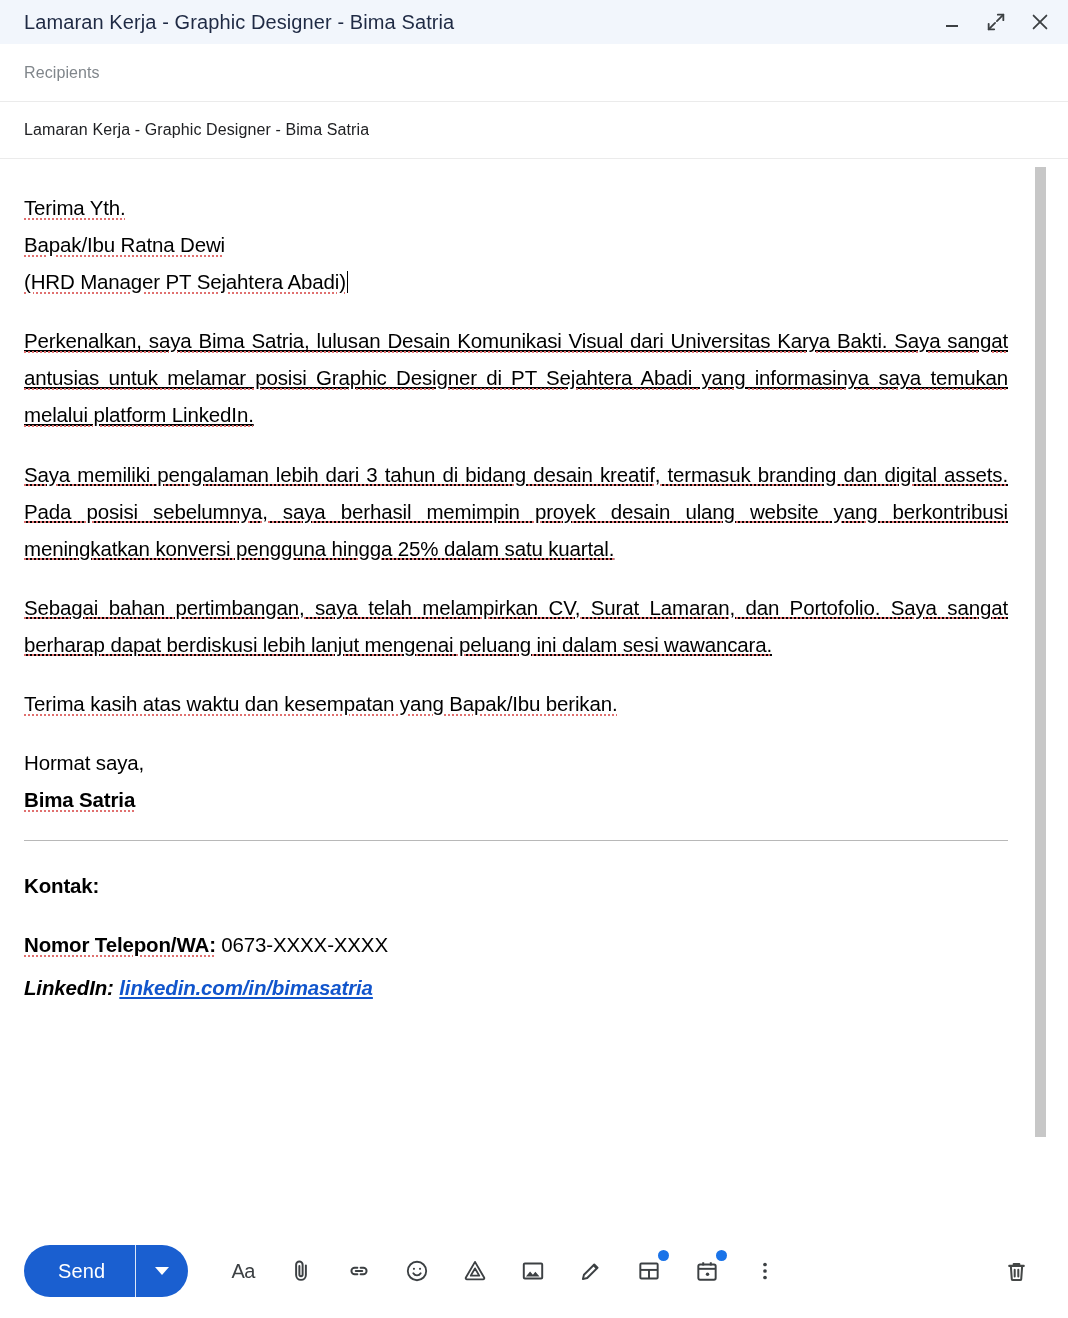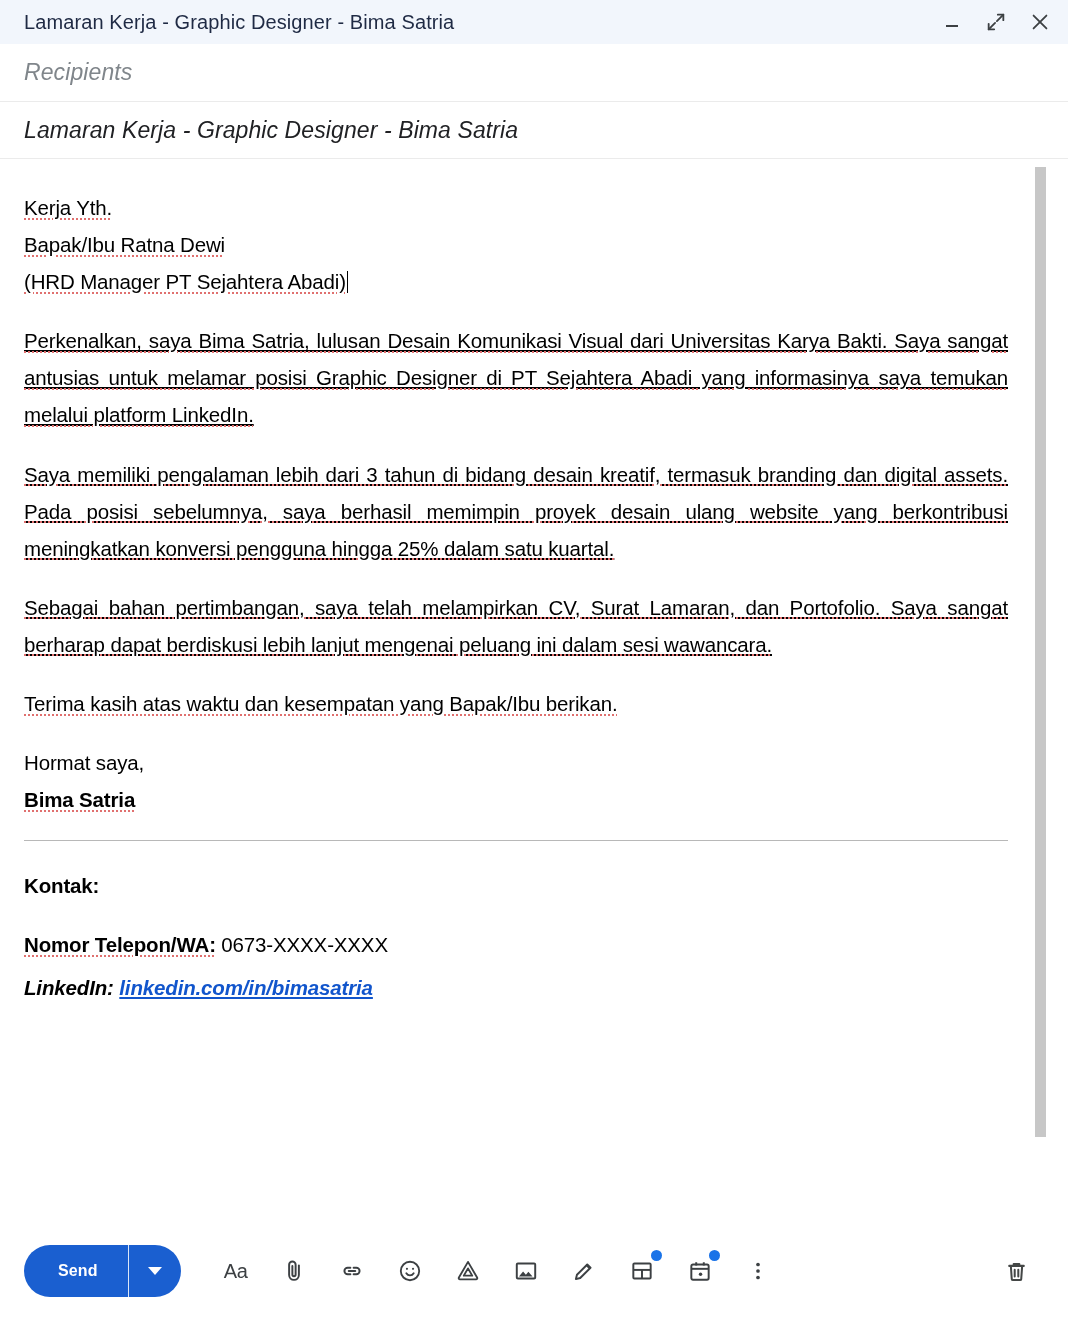--- a/index.html
+++ b/index.html
@@ -43,22 +43,22 @@
     height: 55px;
     display: flex; align-items: center;
     padding: 0 24px;
     border-bottom: 1px solid #ebebeb;
     flex: 0 0 auto;
     background: #fff;
   }
   .field-recipients { height: 58px; border-bottom: 1px solid #ebebeb; }
   .field-subject { height: 57px; border-bottom: 1px solid #ebebeb; }
   .field-text {
-    font-size: 23px; color: #202124; letter-spacing: .1px;
-    white-space: nowrap; overflow: hidden; font-style: italic;
+    font-size: 16px; color: #202124; letter-spacing: .1px;
+    white-space: nowrap; overflow: hidden;
   }
   .field-placeholder { color: #80868b; }
 
   
   .body-area {
     position: relative;
     flex: 1 1 auto;
     overflow: hidden;
     background: #fff;
     padding: 30px 60px 10px 24px;
@@ -115,21 +115,21 @@
   }
   .send-group {
     display: flex; align-items: stretch;
     background: #1a5fd0; border-radius: 999px;
     height: 52px; overflow: hidden; cursor: pointer;
     flex: 0 0 auto;
   }
   .send-label {
     display: flex; align-items: center; justify-content: center;
     padding: 0 30px 0 34px;
-    color: #fff; font-size: 16px; letter-spacing: .1px; font-weight: bold;
+    color: #fff; font-size: 20px; letter-spacing: .1px;
   }
   .send-divider { width: 1px; background: #ffffff; opacity: .85; }
   .send-caret {
     display: flex; align-items: center; justify-content: center;
     width: 52px;
   }
   .caret-tri {
     width: 0; height: 0;
     border-left: 7px solid transparent;
     border-right: 7px solid transparent;
@@ -189,21 +189,21 @@
   </div>
 
   <div class="field-row field-subject">
     <span class="field-text">Lamaran Kerja - Graphic Designer - Bima Satria</span>
   </div>
 
   <div class="body-area">
     <div class="body-doc">
 
       <div class="p-block">
-        <div><span class="sp">Kerja Yth.</span></div>
+        <div><span class="sp">Terima Yth.</span></div>
         <div><span class="sp">Bapak/Ibu Ratna Dewi</span></div>
         <div><span class="sp">(HRD Manager PT Sejahtera Abadi)</span><span class="caret"></span></div>
       </div>
 
       <div class="p-block p-justify">
         <span class="sp">Perkenalkan, saya Bima Satria, lulusan Desain Komunikasi Visual dari Universitas Karya Bakti. Saya sangat antusias untuk melamar posisi Graphic Designer di PT Sejahtera Abadi yang informasinya saya temukan melalui platform LinkedIn.</span>
       </div>
 
       <div class="p-block p-justify">
         <span class="sp">Saya memiliki pengalaman lebih dari 3 tahun di bidang desain kreatif, termasuk branding dan digital assets. Pada posisi sebelumnya, saya berhasil memimpin proyek desain ulang website yang berkontribusi meningkatkan konversi pengguna hingga 25% dalam satu kuartal.</span>

